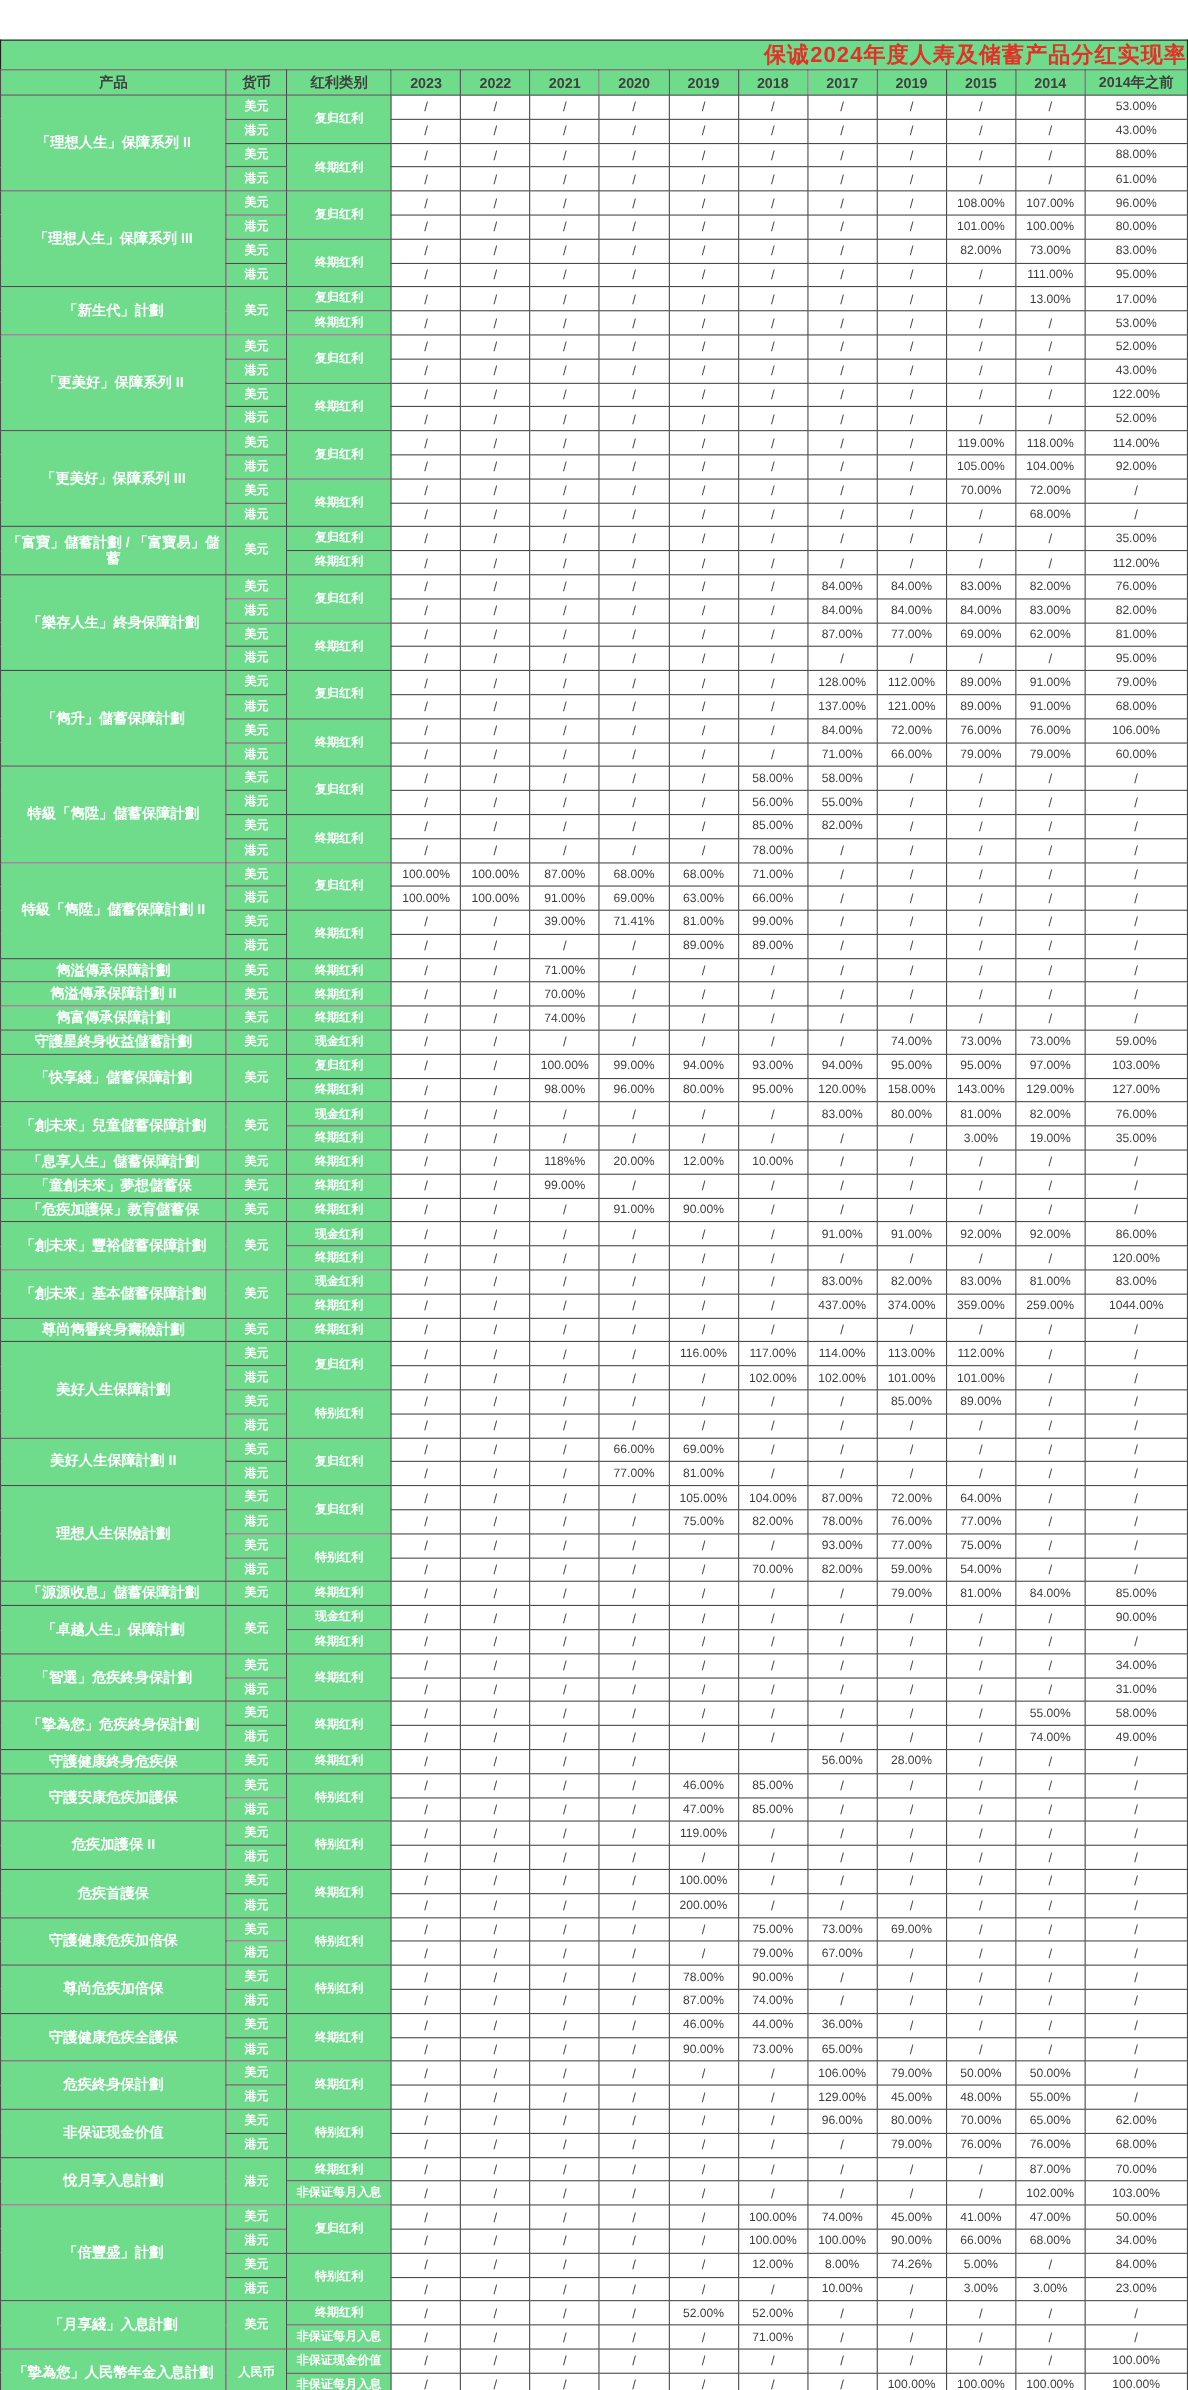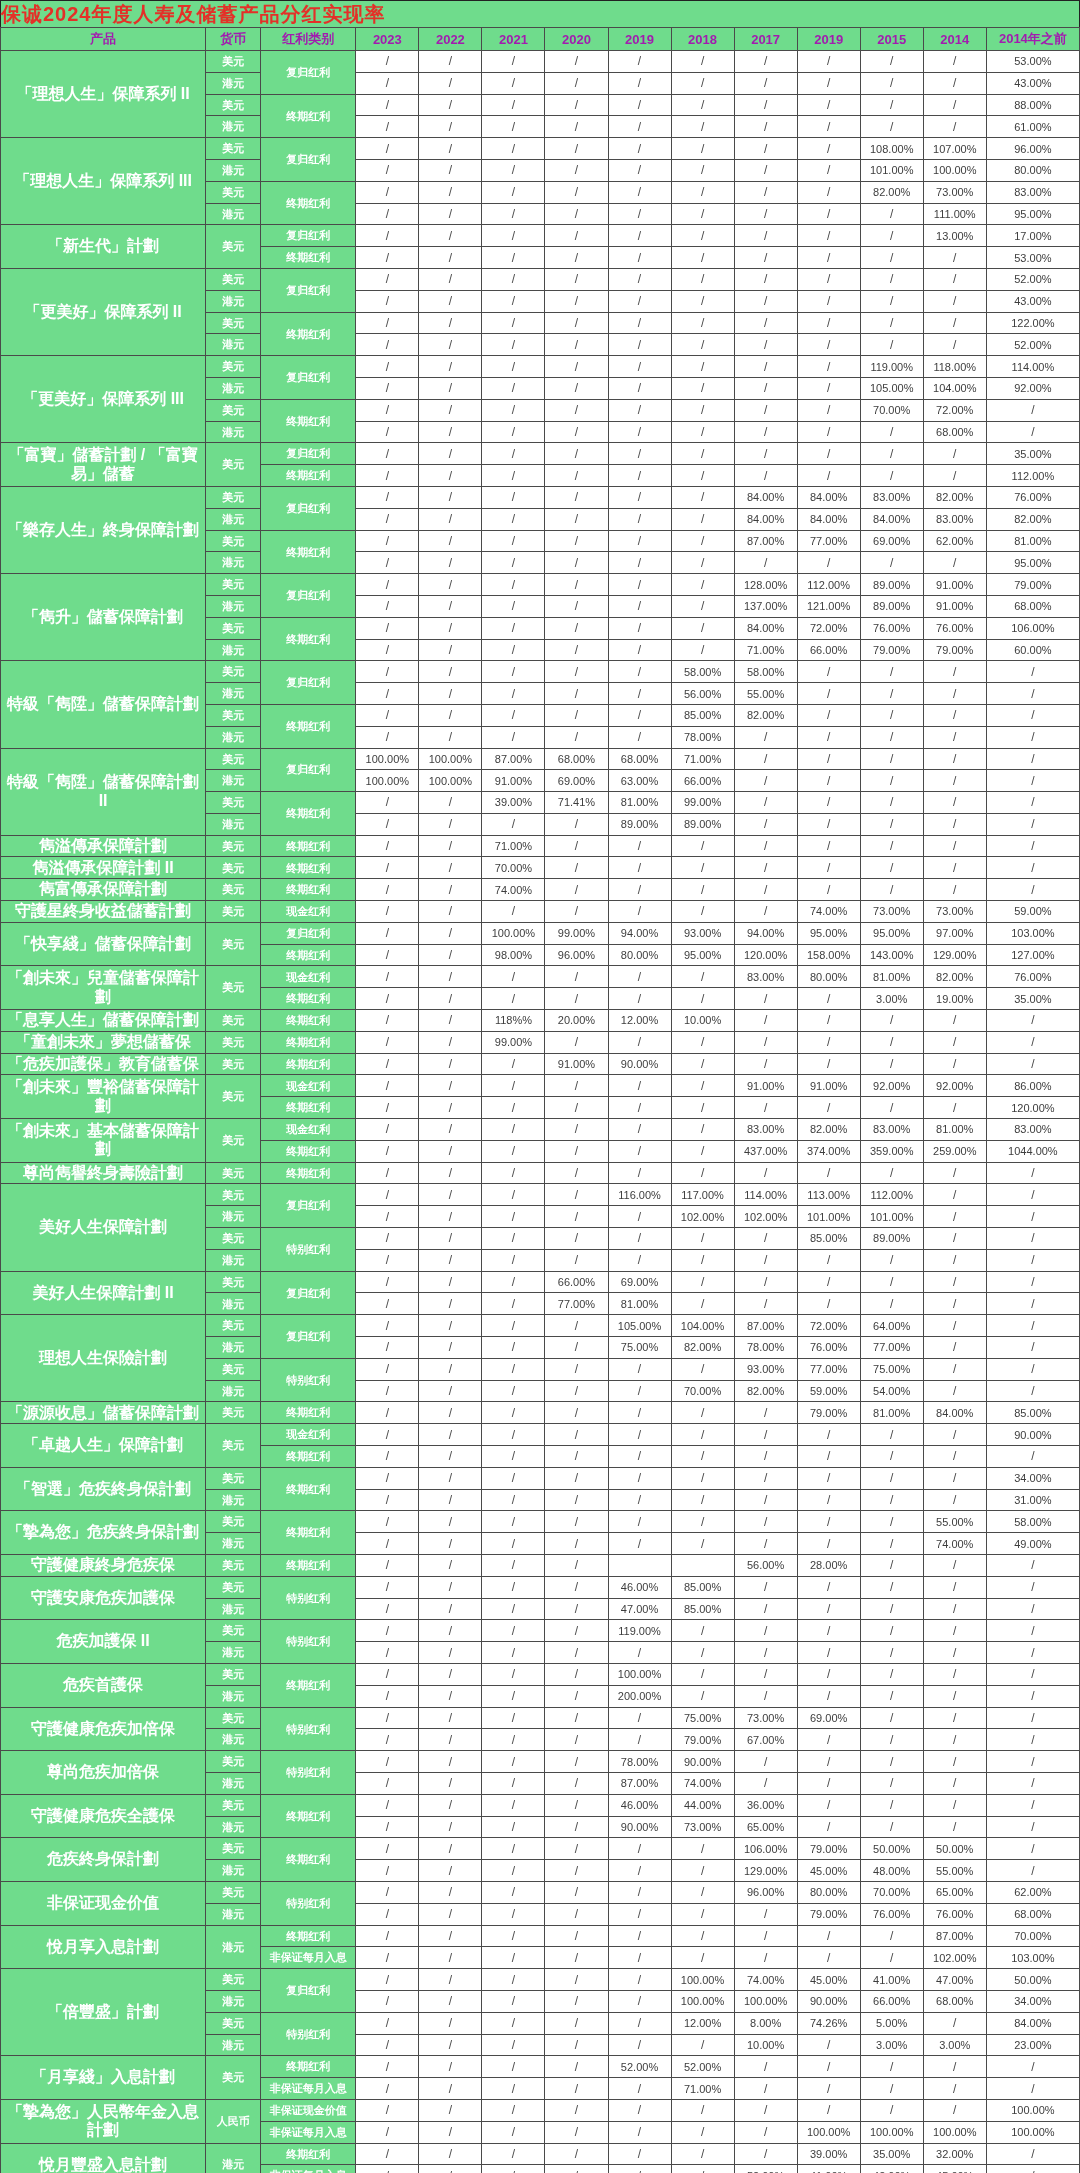--- a/index.html
+++ b/index.html
@@ -1,36 +1,37 @@
 <!DOCTYPE html>
 <html><head>
 <meta charset="utf-8">
 <style>
   html,body{margin:0;padding:0;background:#fff;}
   .page{width:1080px;font-family:"Liberation Sans","DejaVu Sans",sans-serif;}
   .title-bar{
     width:1078px;height:26px;line-height:26px;background:#6fdc8c;
     border:1px solid #222;border-bottom:none;
-    text-align:left;font-size:20px;font-weight:bold;color:#e43028;
+    text-align:right;font-size:20px;font-weight:bold;color:#e43028;
     letter-spacing:1px;
+    margin-top:36px;
   }
   table.rate{border-collapse:collapse;table-layout:fixed;width:1080px;border:1px solid #222;}
   table.rate th,table.rate td{
     border:1px solid #4a4a4a;padding:0;text-align:center;vertical-align:middle;
     overflow:hidden;
   }
   thead th{
-    background:#6fdc8c;color:#a21caf;font-size:13px;font-weight:bold;height:22px;
+    background:#6fdc8c;color:#404040;font-size:13px;font-weight:bold;height:22px;
     border-color:#35824f;
   }
   td.prod,td.cur,td.typ{
     background:#6fdc8c;color:#fff;font-weight:bold;font-size:11px;
     border-color:#35824f;line-height:1.15;
   }
-  td.prod{font-size:16px;}
+  td.prod{font-size:13px;}
   td.val{background:#fff;color:#3d3d3d;font-size:11px;height:20.8px;}
   td.val.slash{font-size:12px;color:#4a4a4a;}
   tr.group-first td{border-top:1px solid #1e5c36;}
   tr.group-first td.val{border-top:1px solid #333;}
 </style>
 </head>
 <body>
 
 <div class="page">
   <div class="title-bar">保诚2024年度人寿及储蓄产品分红实现率</div>

